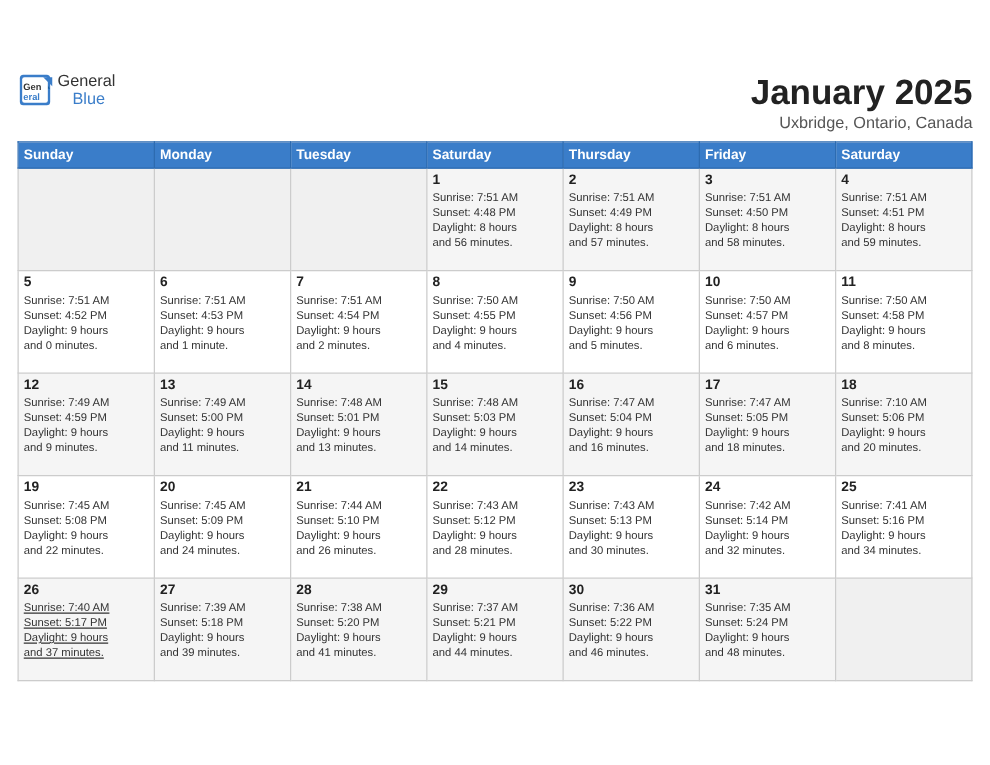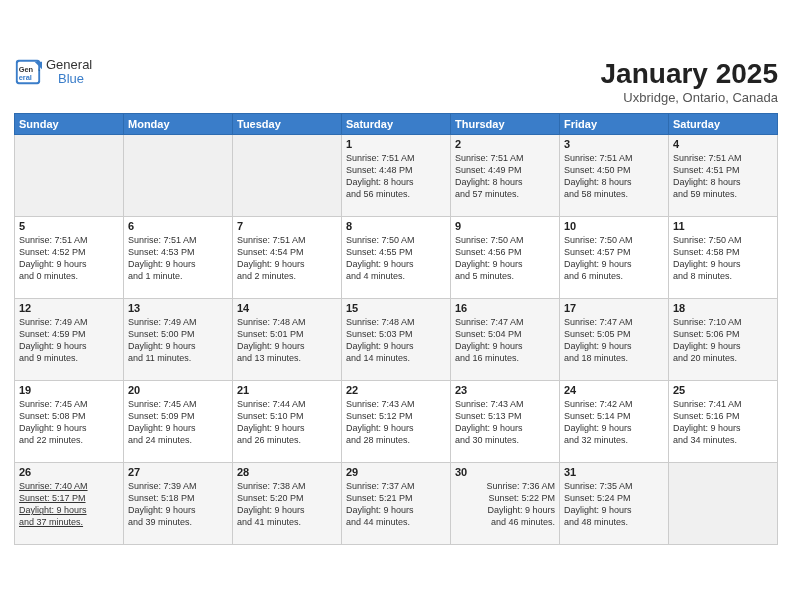--- a/index.html
+++ b/index.html
@@ -345,21 +345,21 @@
           </td>
           <td>
             <span class="day-num">29</span>
             <div class="day-info" style="white-space: pre-line;">Sunrise: 7:37 AM
 Sunset: 5:21 PM
 Daylight: 9 hours
 and 44 minutes.</div>
           </td>
           <td>
             <span class="day-num">30</span>
-            <div class="day-info" style="white-space: pre-line; text-align: right;">Sunrise: 7:36 AM
+            <div class="day-info" style="white-space: pre-line;">Sunrise: 7:36 AM
 Sunset: 5:22 PM
 Daylight: 9 hours
 and 46 minutes.</div>
           </td>
           <td>
             <span class="day-num">31</span>
             <div class="day-info" style="white-space: pre-line;">Sunrise: 7:35 AM
 Sunset: 5:24 PM
 Daylight: 9 hours
 and 48 minutes.</div>

